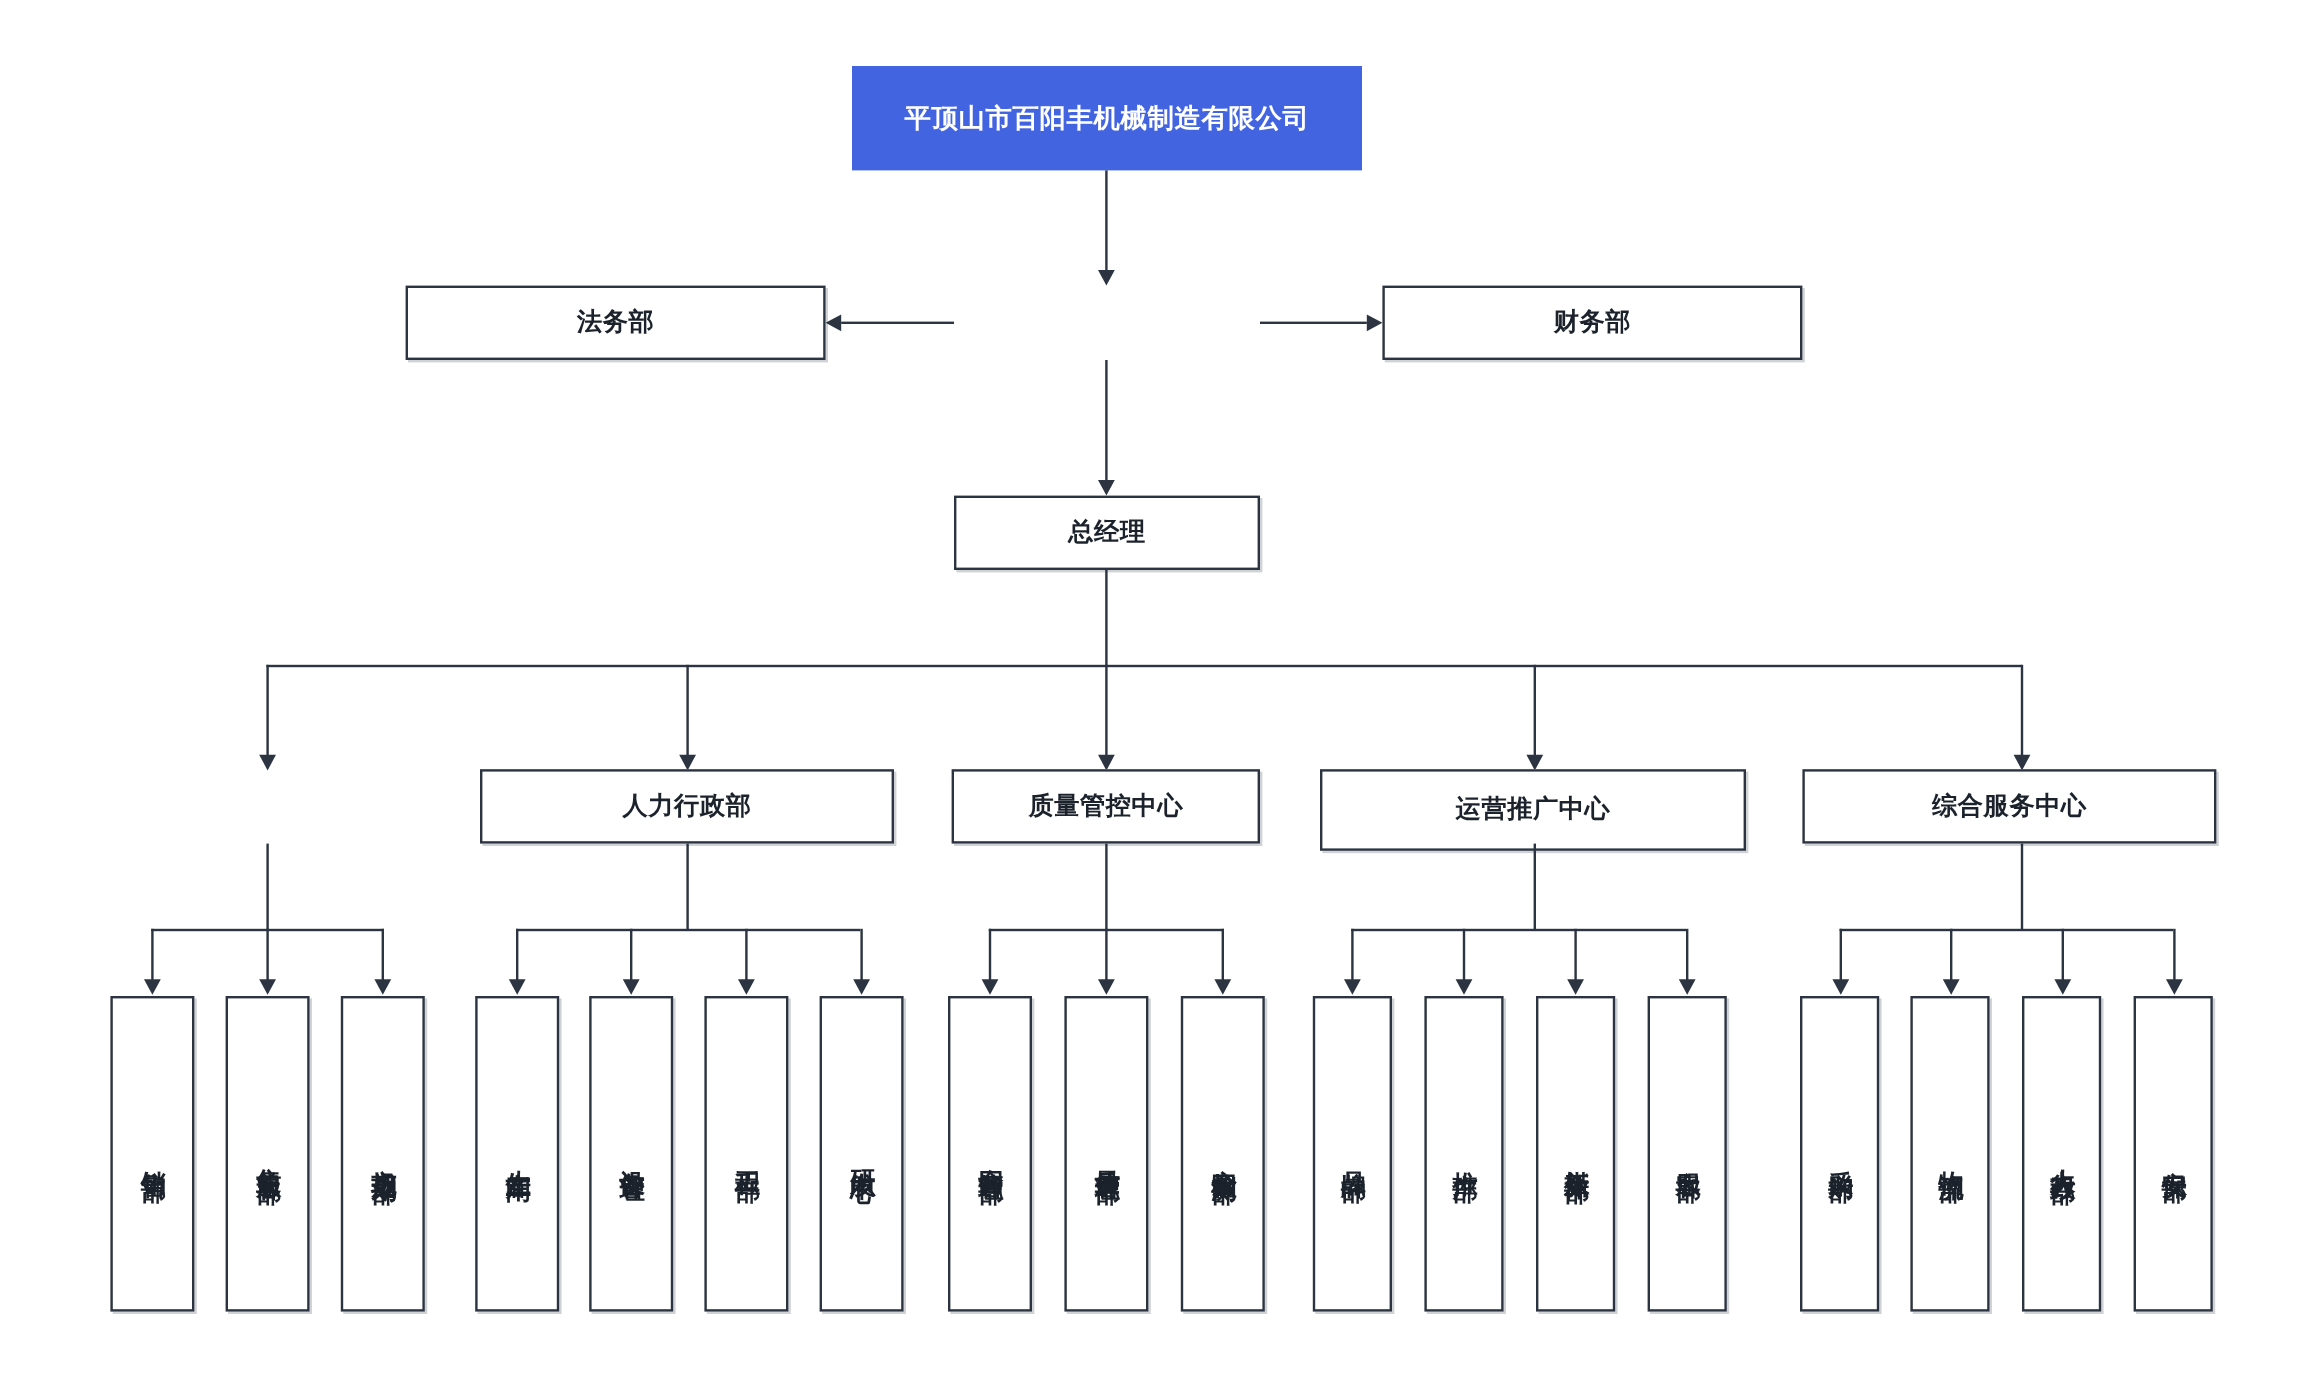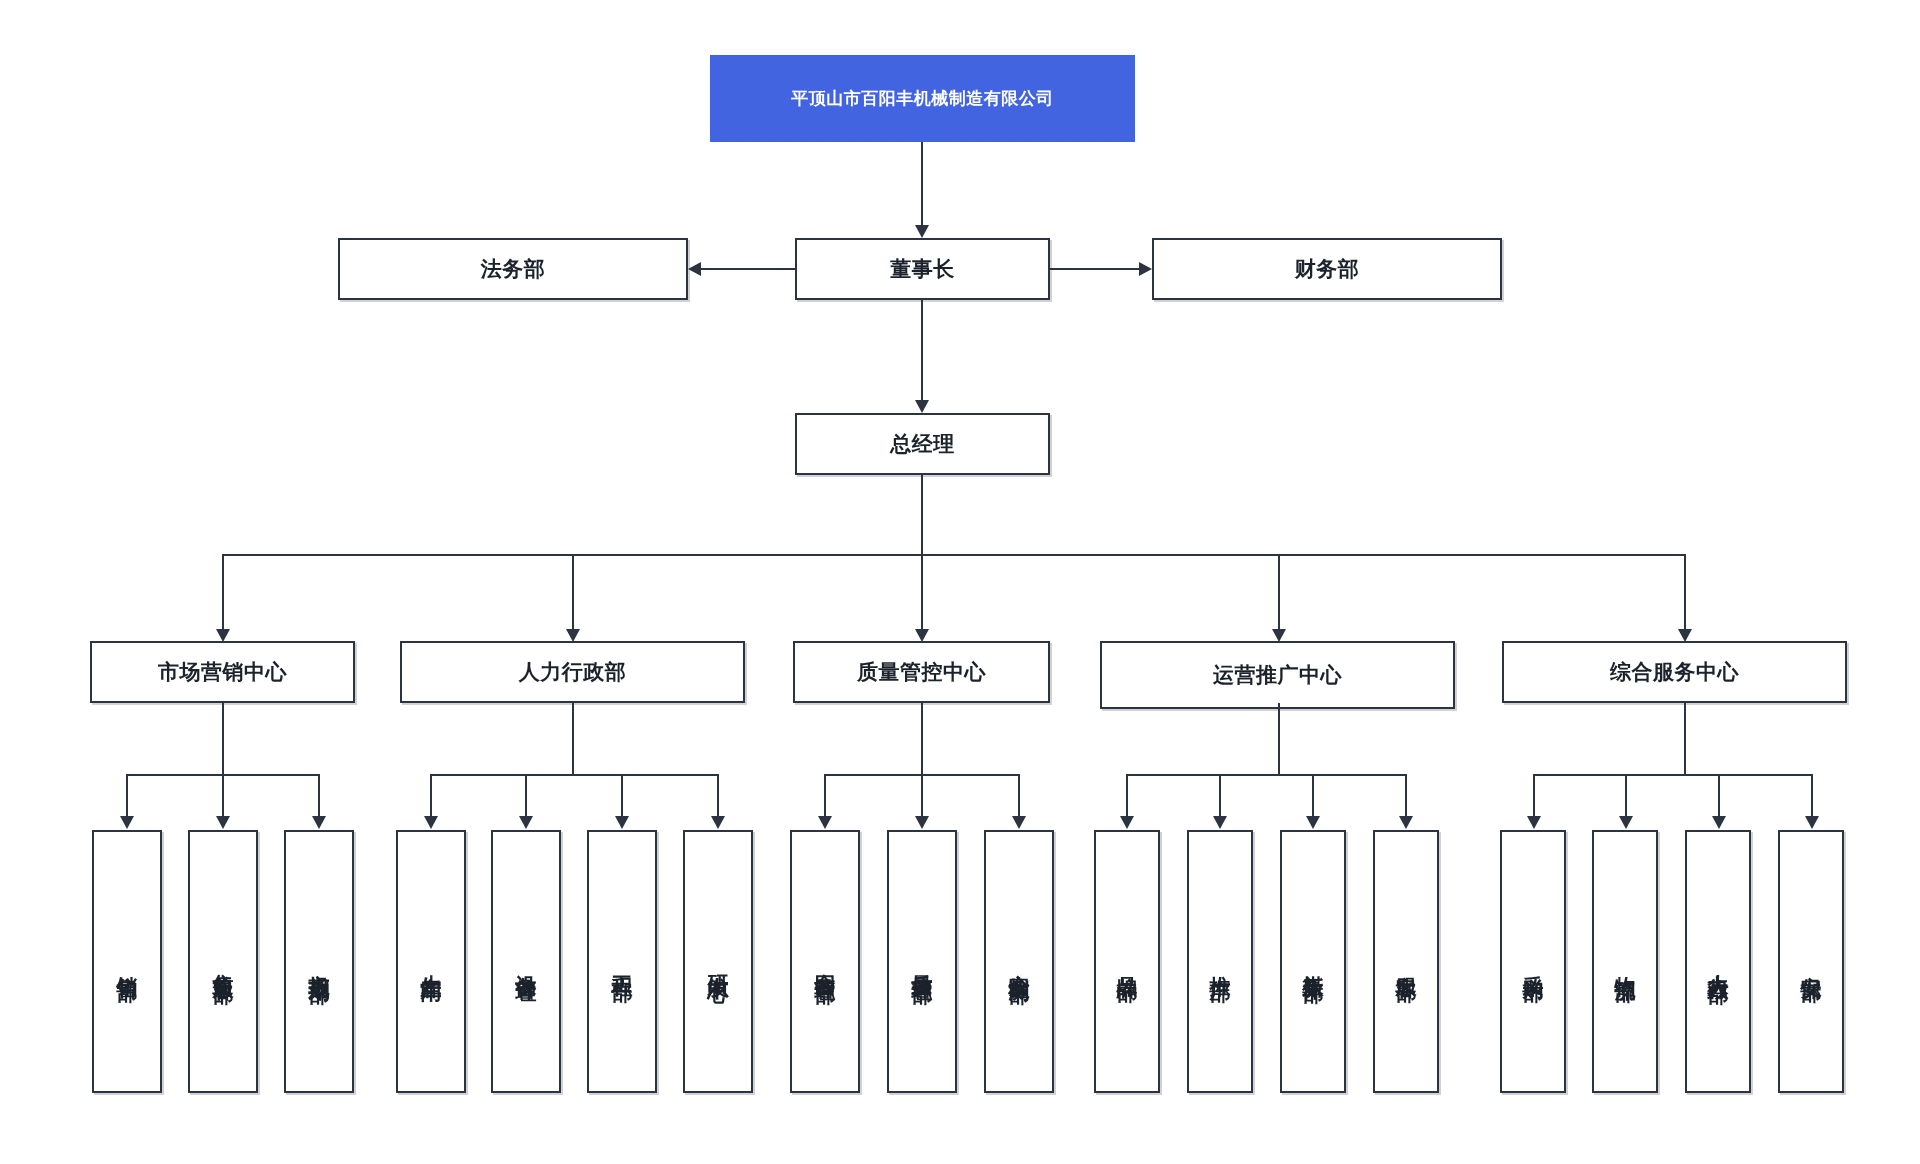--- a/index.html
+++ b/index.html
@@ -38,21 +38,21 @@
     color: #1b222b;
   }
   
   .node.root {
     background: #4264e0;
     border: none;
     box-shadow: none;
   }
   .node.root .label {
     color: #ffffff;
-    font-size: 17px;
+    font-size: 22px;
   }
   
   .node.l2 .label { font-size: 21px; }
   .node.l3 .label { font-size: 21px; }
   
   .node.center .label { font-size: 21px; }
   
   .node.leaf {
     align-items: center;
     justify-content: center;
@@ -103,23 +103,20 @@
     <span class="label">平顶山市百阳丰机械制造有限公司</span>
   </div>
 
   <div class="vline" style="left:921px; top:142px; height:83px;"></div>
   <div class="arrow down" style="left:915px; top:225px;"></div>
 
   <div class="node l2" style="left:338px; top:238px; width:350px; height:62px;">
     <span class="label">法务部</span>
   </div>
 
-  <div class="node l2" style="left:795px; top:238px; width:255px; height:62px;">
-    <span class="label">董事长</span>
-  </div>
 
   <div class="node l2" style="left:1152px; top:238px; width:350px; height:62px;">
     <span class="label">财务部</span>
   </div>
 
   <div class="hline" style="left:701px; top:268px; width:94px;"></div>
   <div class="arrow left" style="left:688px; top:262px;"></div>
 
   <div class="hline" style="left:1050px; top:268px; width:89px;"></div>
   <div class="arrow right" style="left:1139px; top:262px;"></div>
@@ -143,23 +140,20 @@
 
   <div class="vline" style="left:921px; top:554px; height:79px;"></div>
   <div class="arrow down" style="left:915px; top:629px;"></div>
 
   <div class="vline" style="left:1278px; top:554px; height:79px;"></div>
   <div class="arrow down" style="left:1272px; top:629px;"></div>
 
   <div class="vline" style="left:1684px; top:554px; height:79px;"></div>
   <div class="arrow down" style="left:1678px; top:629px;"></div>
 
-  <div class="node center" style="left:90px; top:641px; width:265px; height:62px;">
-    <span class="label">市场营销中心</span>
-  </div>
 
   <div class="node center" style="left:400px; top:641px; width:345px; height:62px;">
     <span class="label">人力行政部</span>
   </div>
 
   <div class="node center" style="left:793px; top:641px; width:257px; height:62px;">
     <span class="label">质量管控中心</span>
   </div>
 
   <div class="node center" style="left:1100px; top:641px; width:355px; height:68px;">

